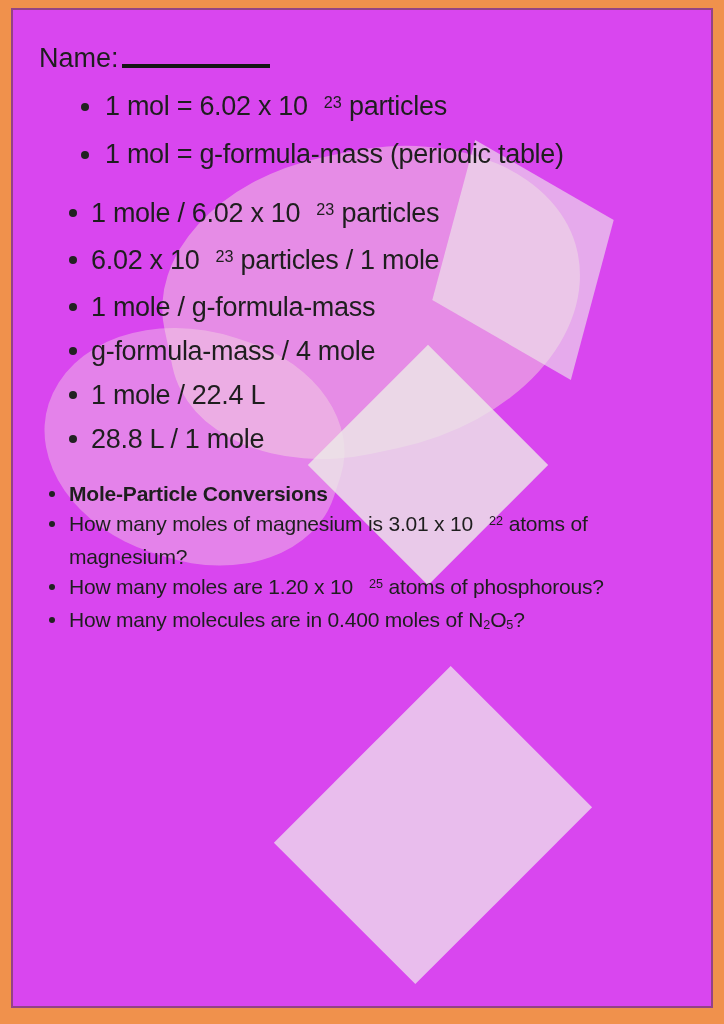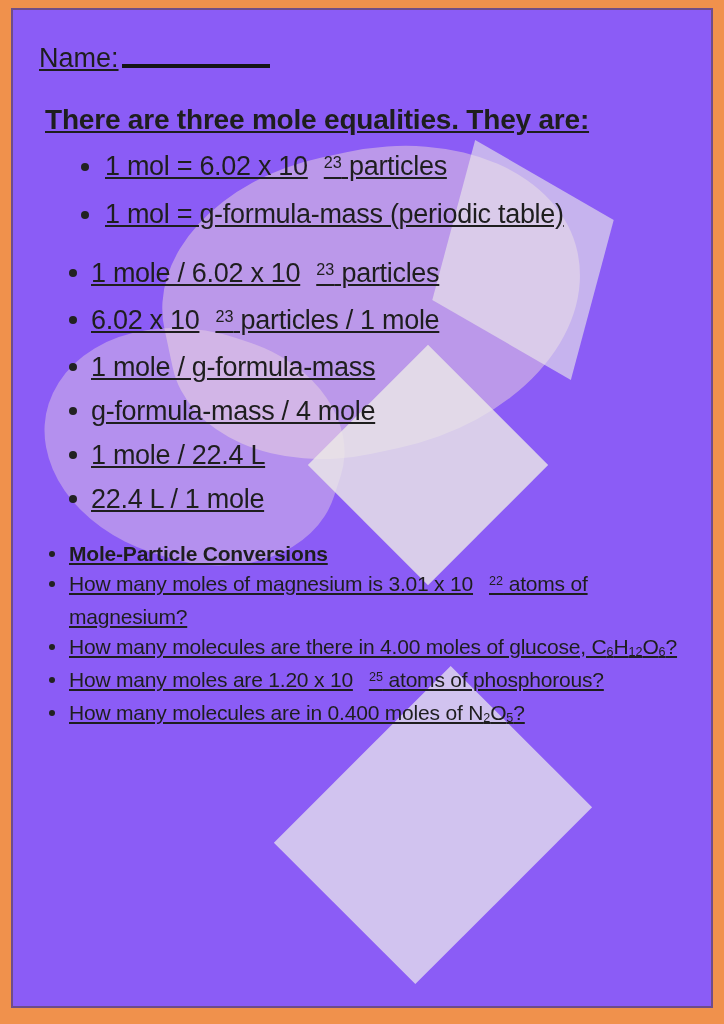--- a/index.html
+++ b/index.html
@@ -12,24 +12,23 @@
   .page {
     box-sizing:border-box;
     width:724px; height:1024px;
     background:#f0914c;
     padding:8px 11px 16px 11px;
   }
   .sheet {
     box-sizing:border-box;
     position:relative;
     width:100%; height:100%;
-    background:#8b5cf6;
+    background:#d946ef;
     border:2px solid rgba(90,66,48,0.55);
     overflow:hidden;
-    text-decoration:underline;
   }
   .watermark { position:absolute; inset:0; pointer-events:none; }
   .wm { position:absolute; }
   .wm-blob1 { left:150px; top:140px; width:420px; height:300px; background:#f6e2dc; opacity:.45; border-radius:48% 52% 55% 45%; transform:rotate(-12deg); }
   .wm-blob2 { left:30px;  top:320px; width:300px; height:230px; background:#f7e6e1; opacity:.38; border-radius:55% 45% 50% 50%; transform:rotate(18deg); }
   .wm-diamond1 { left:330px; top:370px; width:170px; height:170px; background:#eceae7; opacity:.8; transform:rotate(45deg); }
   .wm-diamond2 { left:320px; top:690px; width:200px; height:250px; background:#f0efec; opacity:.7; transform:rotate(45deg); }
   .wm-tri { left:430px; top:170px; width:160px; height:160px; background:#efece9; opacity:.6; transform:rotate(30deg) skewX(15deg); }
 
   .content { position:relative; padding:0 18px; }
@@ -74,40 +73,38 @@
       <div class="wm wm-diamond2"></div>
     </div>
 
     <div class="content">
 
       <div class="name-row">
         <span>Name:</span><span class="name-line"></span>
       </div>
 
 
-      <div class="h-eq">There are three mole equalities. They are:</div>
 
       <ul class="list-lg list-eq">
         <li>1 mol = 6.02 x 10<sup>23</sup> particles</li>
         <li>1 mol = g-formula-mass (periodic table)</li>
       </ul>
 
 
       <ul class="list-lg list-factors">
         <li>1 mole / 6.02 x 10<sup>23</sup> particles</li>
         <li>6.02 x 10<sup>23</sup> particles / 1 mole</li>
         <li>1 mole / g-formula-mass</li>
         <li>g-formula-mass / 4 mole</li>
         <li>1 mole / 22.4 L</li>
-        <li>22.4 L / 1 mole</li>
+        <li>28.8 L / 1 mole</li>
       </ul>
 
       <ul class="list-q">
         <li class="q-head">Mole-Particle Conversions</li>
         <li>How many moles of magnesium is 3.01 x 10<sup>22</sup> atoms of magnesium?</li>
-        <li>How many molecules are there in 4.00 moles of glucose, C<sub>6</sub>H<sub>12</sub>O<sub>6</sub>?</li>
         <li>How many moles are 1.20 x 10<sup>25</sup> atoms of phosphorous?</li>
         <li>How many molecules are in 0.400 moles of N<sub>2</sub>O<sub>5</sub>?</li>
       </ul>
 
     </div>
   </div>
 </div>
 
 </body></html>

